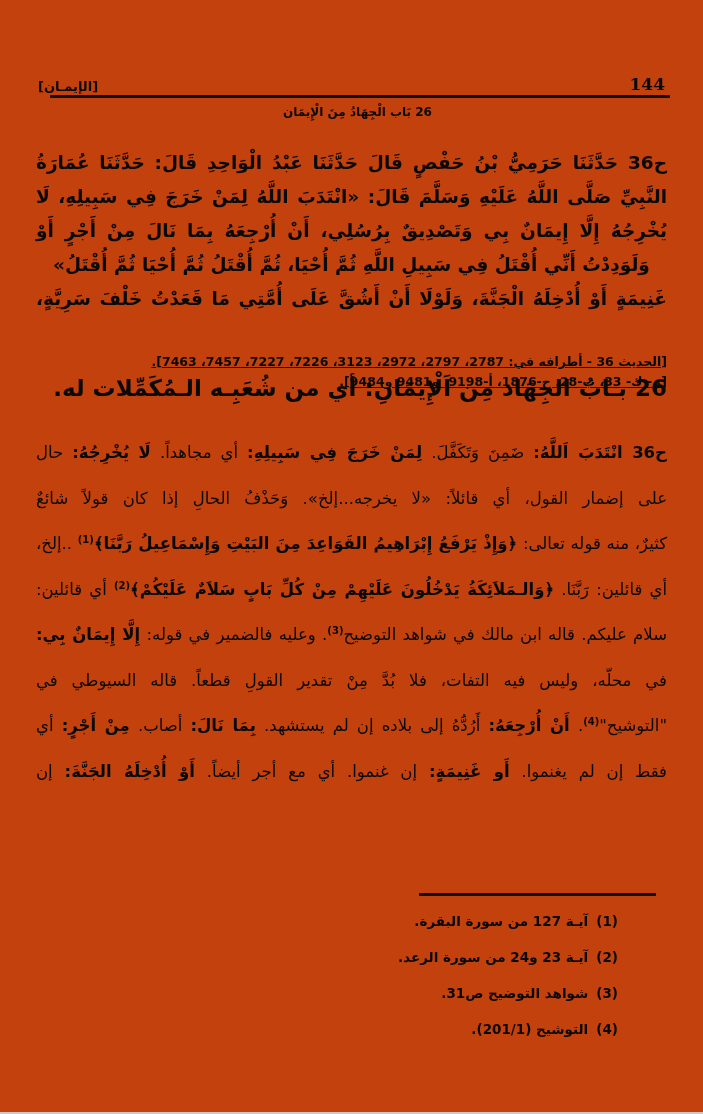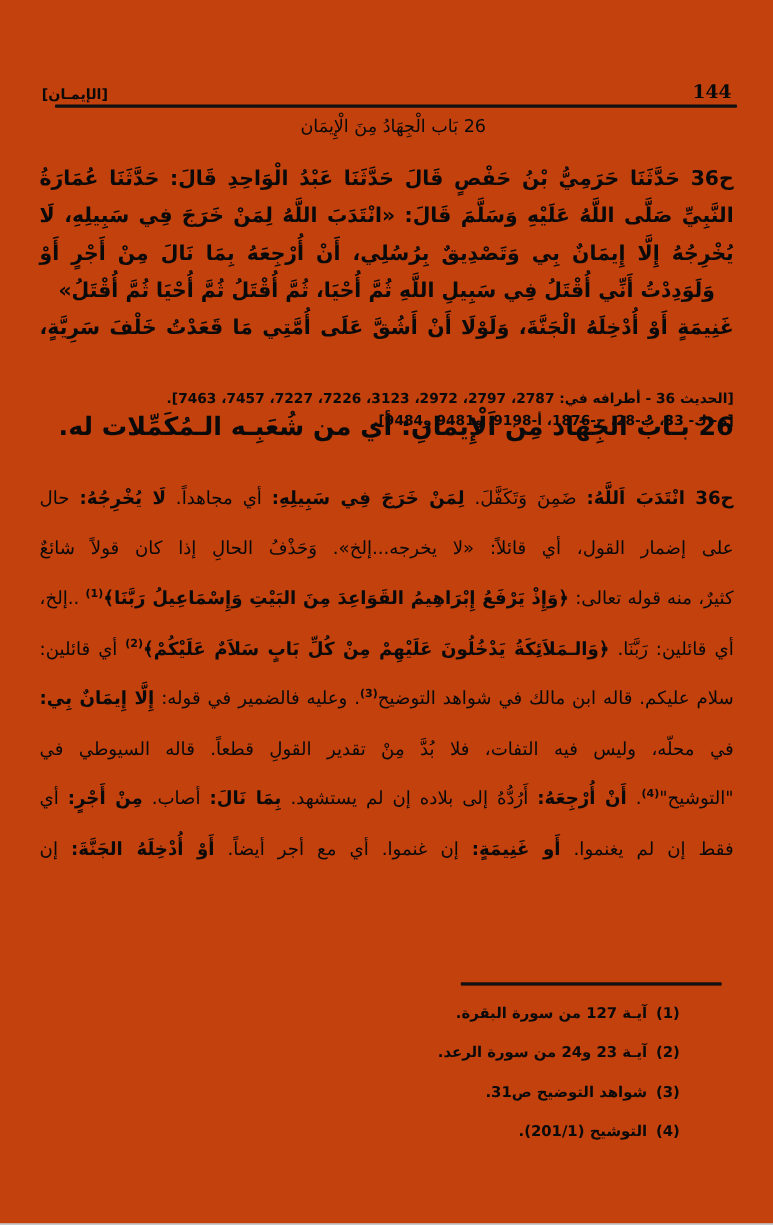--- a/index.html
+++ b/index.html
@@ -14,30 +14,30 @@
     direction:rtl;
   }
   
   .header{position:absolute;top:66px;left:36px;right:36px;height:30px;direction:ltr;}
   .header-label{position:absolute;left:2px;bottom:2px;font-size:13px;font-weight:bold;letter-spacing:.5px;}
   .page-number{position:absolute;right:2px;bottom:2px;font-size:17px;font-weight:bold;font-family:"DejaVu Serif",serif;}
   .header-rule{position:absolute;top:95px;left:50px;right:33px;height:3px;background:#111;
     border-radius:1px;}
   
   .chapter-title{position:absolute;top:105px;left:12px;right:0;text-align:center;
-    font-size:16px;font-weight:normal;}
+    font-size:12px;font-weight:bold;}
   
   .hadith{position:absolute;top:146px;right:36px;left:36px;
     font-size:18.5px;font-weight:bold;}
   .hadith-line{height:34px;line-height:34px;text-align:justify;text-align-last:justify;white-space:nowrap;overflow:visible;}
   .hadith-line.centered{text-align:center;text-align-last:center;white-space:normal;}
   
   .hadith-refs{position:absolute;top:352px;right:36px;left:36px;text-align:right;
     font-size:12.5px;font-weight:bold;}
-  .ref-line{height:20px;line-height:20px;}
+  .ref-line{height:20px;line-height:20px;text-decoration:underline;}
   
   .chapter-gloss{position:absolute;top:374px;right:36px;left:36px;
     font-size:23px;line-height:28px;}
   .chapter-gloss .b{font-weight:bold;}
   
   .commentary{position:absolute;top:430px;right:36px;left:36px;font-size:16.5px;}
   .commentary-line{height:45.5px;line-height:45.5px;text-align:justify;text-align-last:justify;}
   .b{font-weight:bold;}
   .sup{vertical-align:super;font-size:10px;font-weight:bold;line-height:0;}
   

